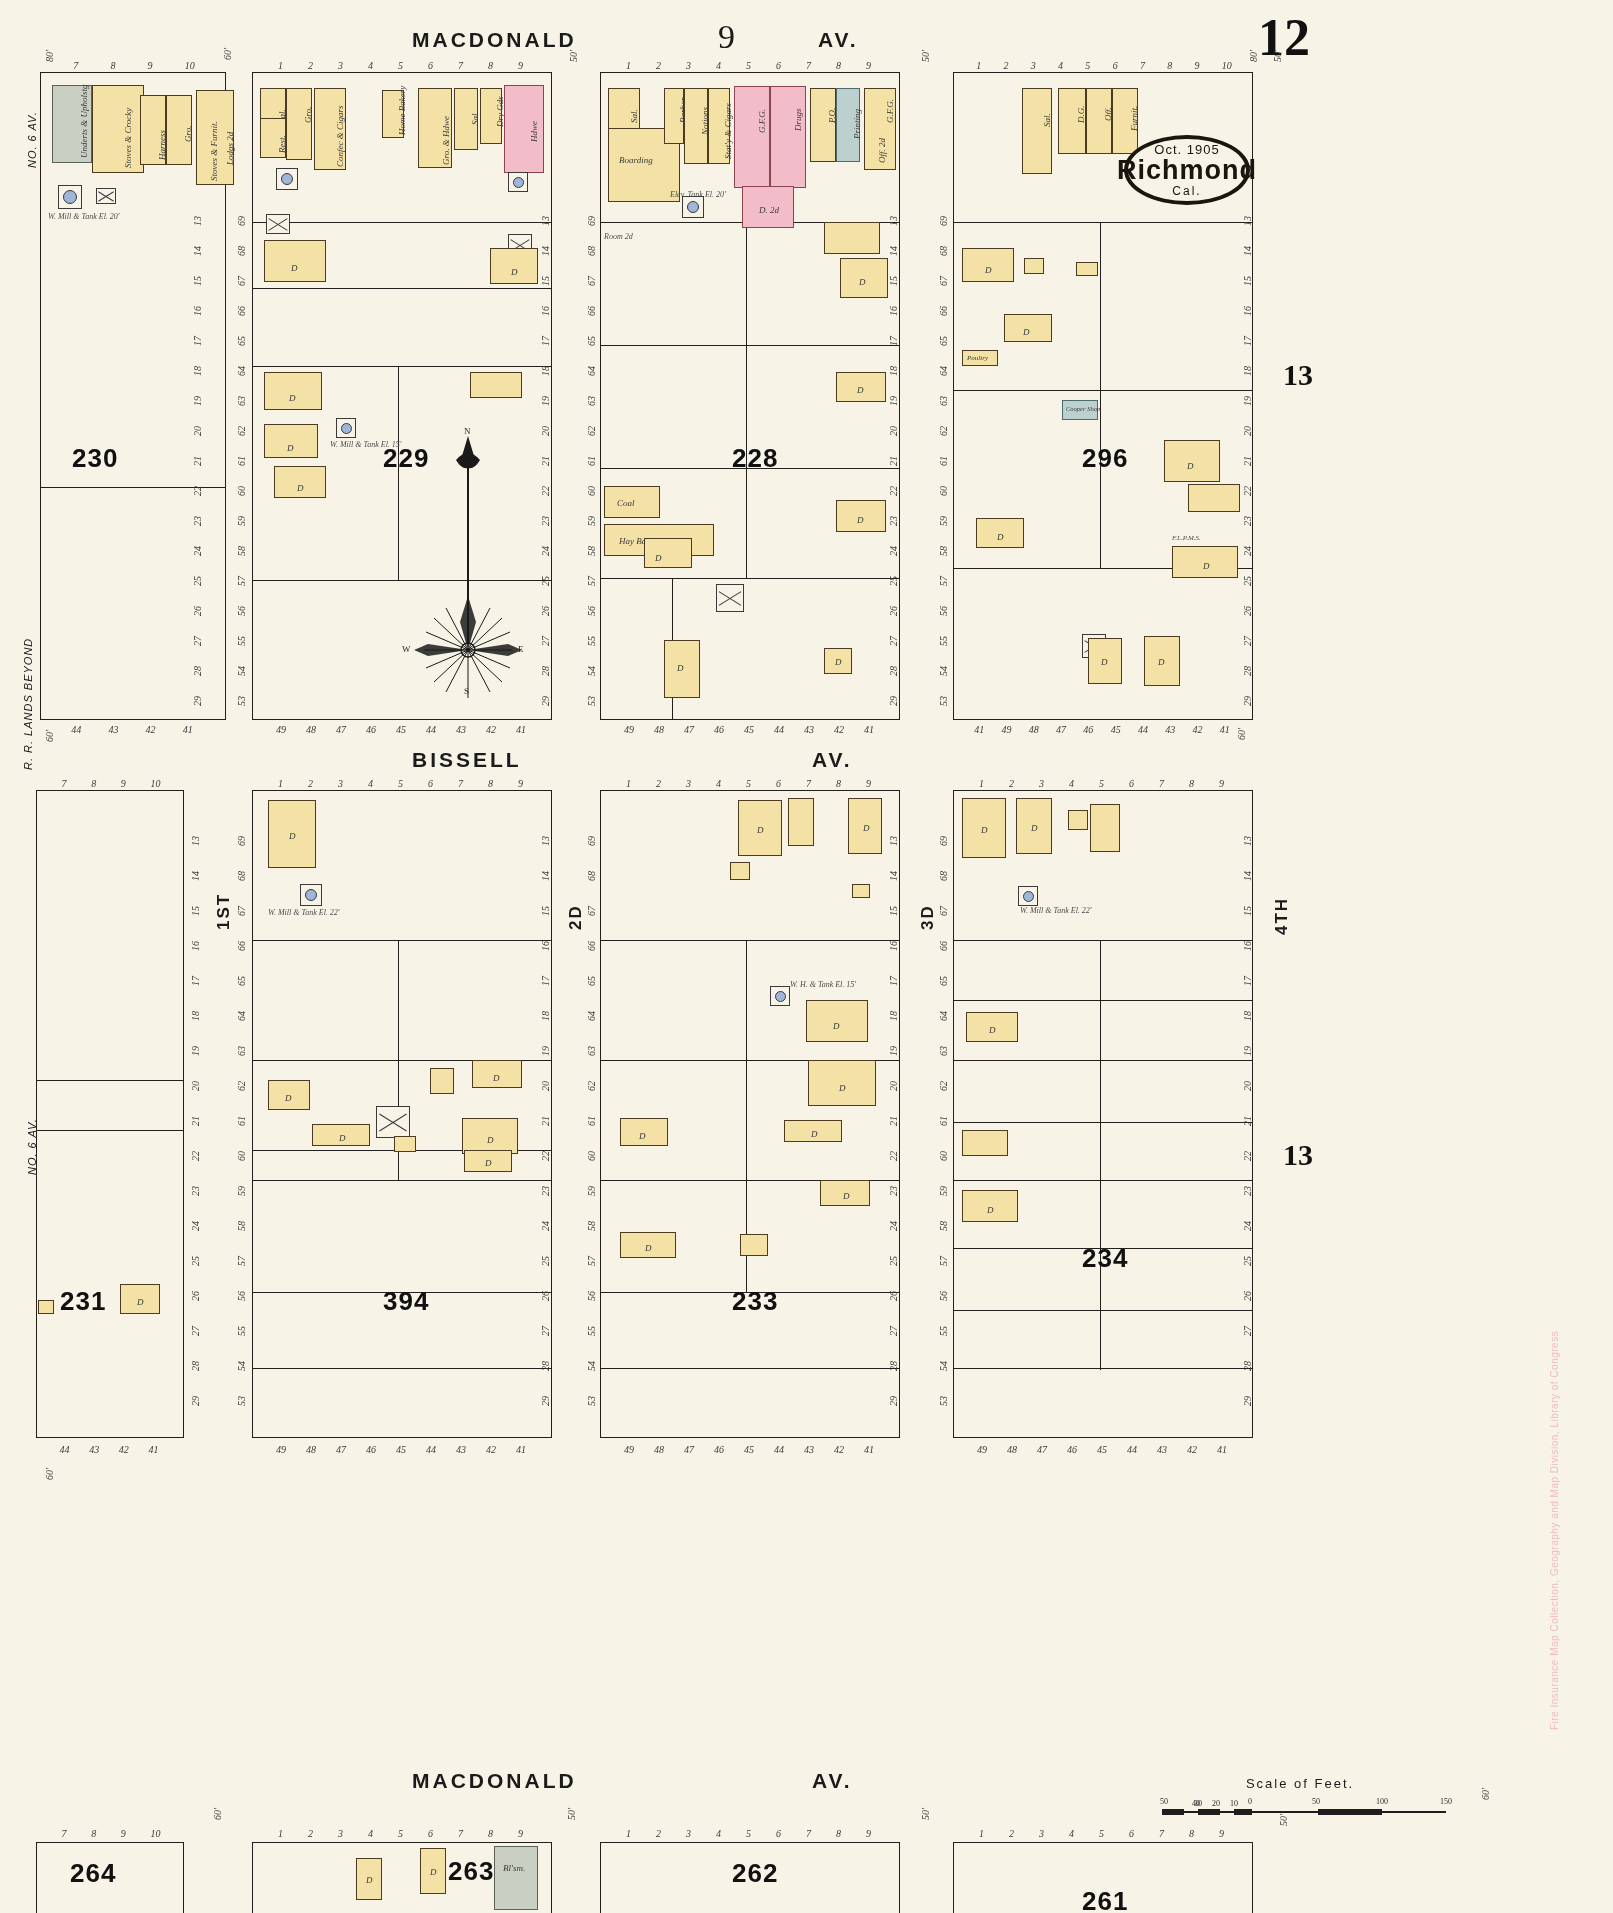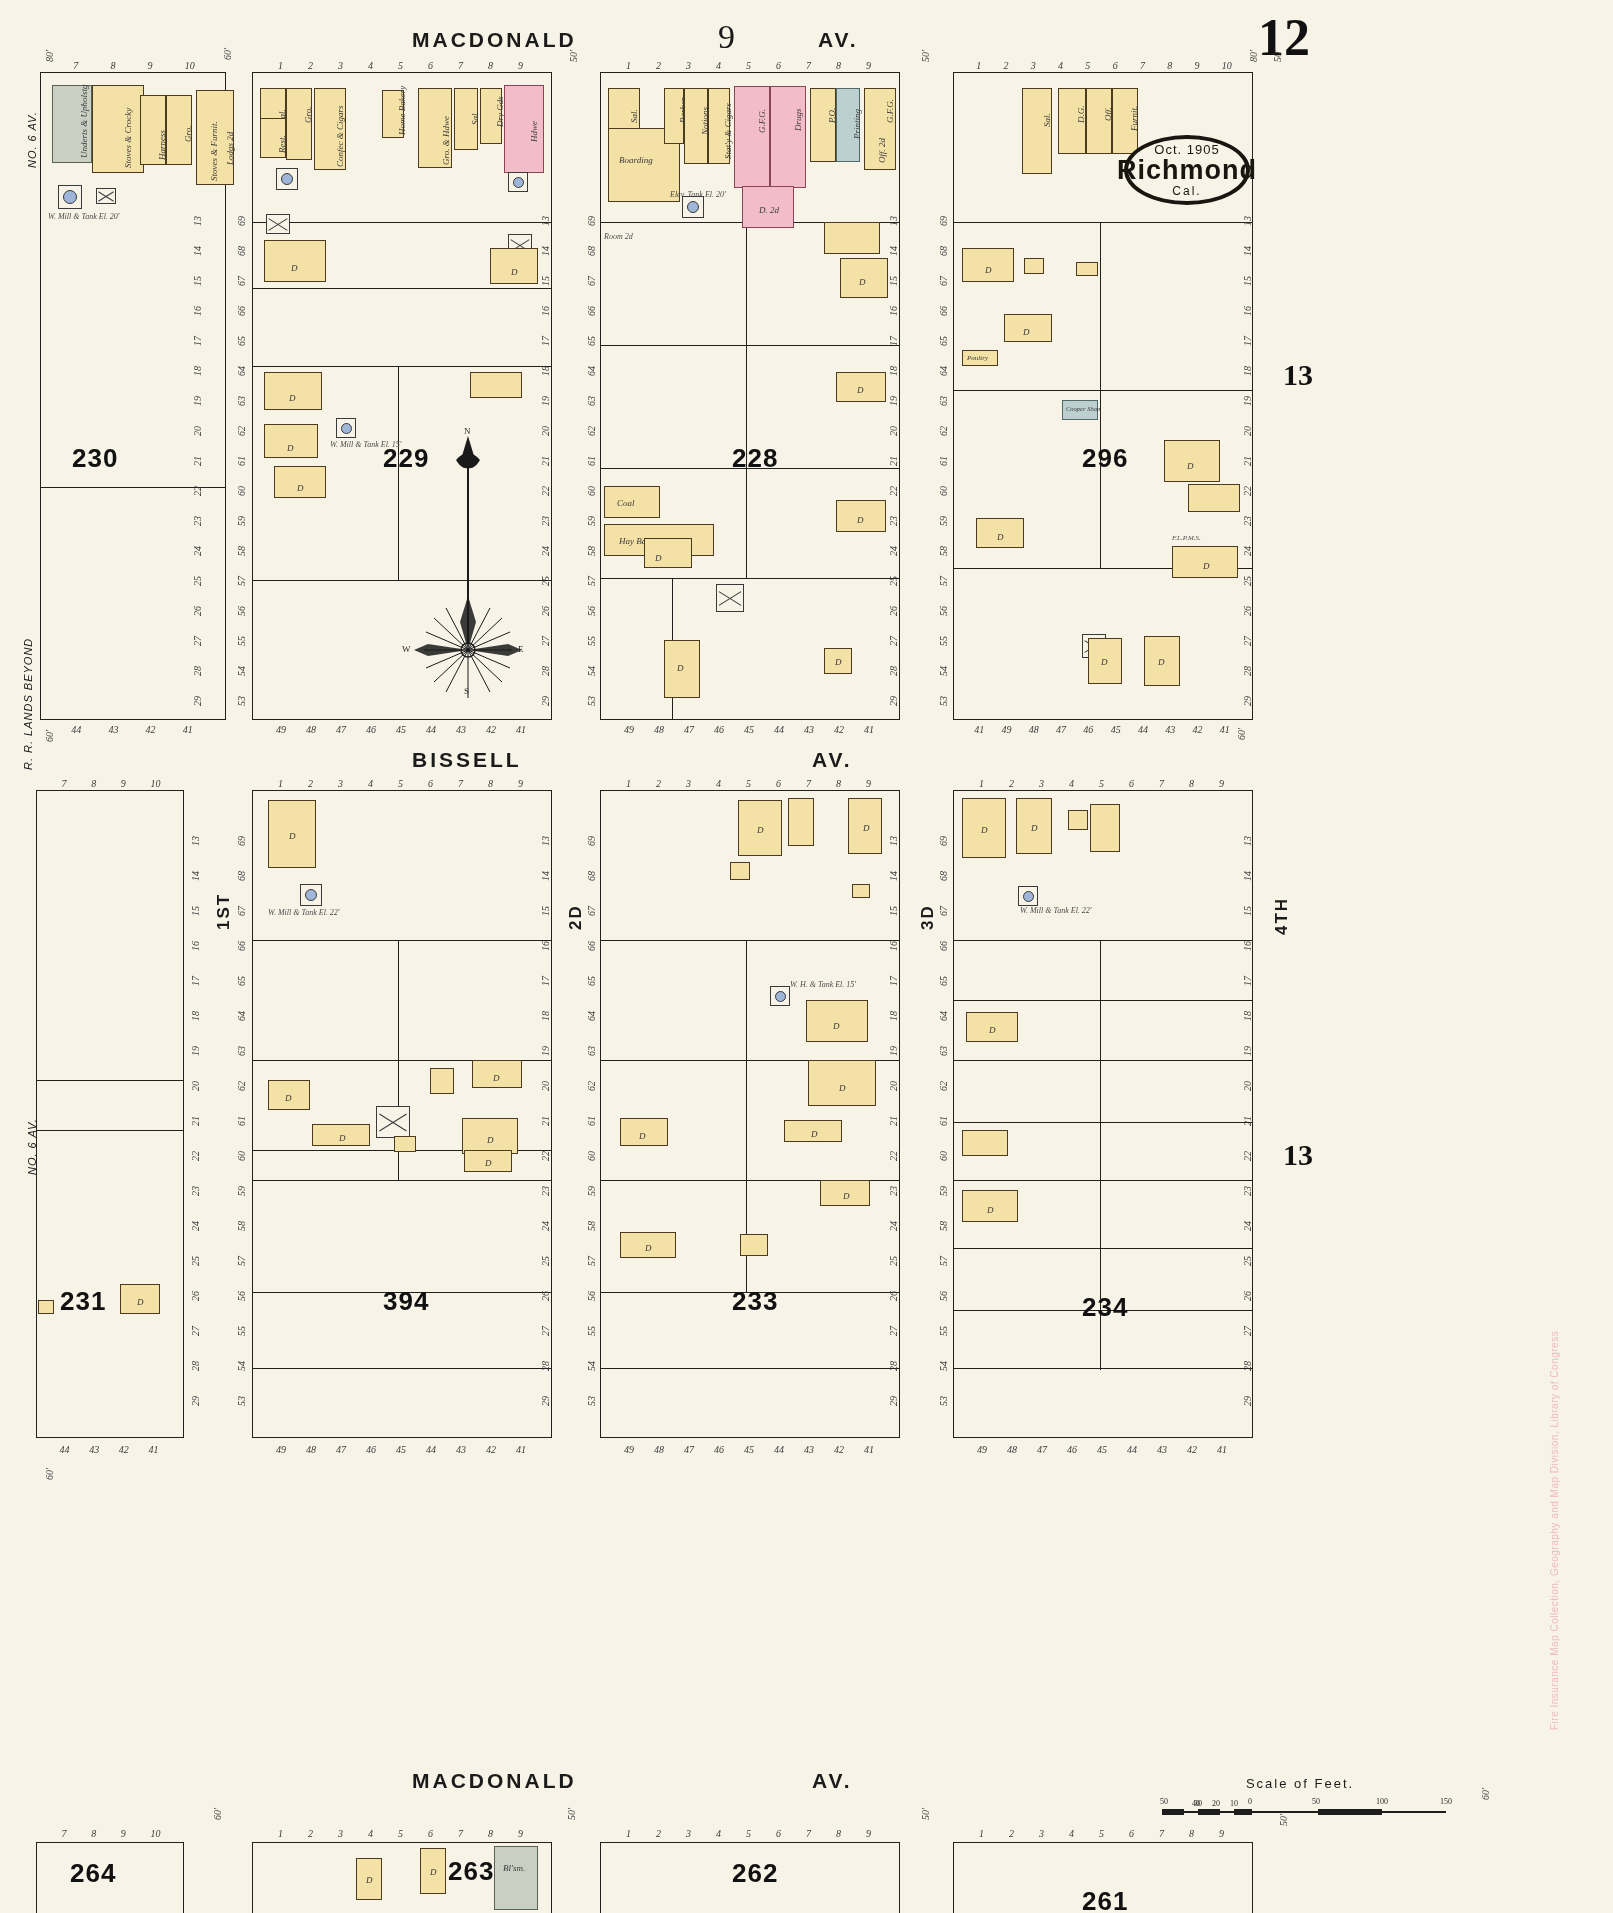--- a/index.html
+++ b/index.html
@@ -478,21 +478,21 @@
   <div class="abs blockbox" style="left:953px;top:790px;width:300px;height:648px;"></div>
   <div class="abs lotline" style="left:953px;top:940px;width:300px;height:1.2px;"></div>
   <div class="abs lotline" style="left:953px;top:1000px;width:300px;height:1.2px;"></div>
   <div class="abs lotline" style="left:953px;top:1060px;width:300px;height:1.2px;"></div>
   <div class="abs lotline" style="left:953px;top:1122px;width:300px;height:1.2px;"></div>
   <div class="abs lotline" style="left:953px;top:1180px;width:300px;height:1.2px;"></div>
   <div class="abs lotline" style="left:953px;top:1248px;width:300px;height:1.2px;"></div>
   <div class="abs lotline" style="left:953px;top:1310px;width:300px;height:1.2px;"></div>
   <div class="abs lotline" style="left:953px;top:1368px;width:300px;height:1.2px;"></div>
   <div class="abs lotline" style="left:1100px;top:940px;width:1.2px;height:430px;"></div>
-  <div class="abs block-no" style="left:1082px;top:1292px;">234</div>
+  <div class="abs block-no" style="left:1082px;top:1243px;">234</div>
   <div class="abs bldg" style="left:962px;top:798px;width:44px;height:60px;">
     <span class="abs bldg-lab" style="left:18px;top:26px;">D</span>
   </div>
   <div class="abs bldg" style="left:1016px;top:798px;width:36px;height:56px;">
     <span class="abs bldg-lab" style="left:14px;top:24px;">D</span>
   </div>
   <div class="abs bldg" style="left:1068px;top:810px;width:20px;height:20px;"></div>
   <div class="abs bldg" style="left:1090px;top:804px;width:30px;height:48px;"></div>
   <div class="abs hydrant" style="left:1018px;top:886px;width:18px;height:18px;">
     <i style="width:9px;height:9px;margin:3.5px;"></i>

